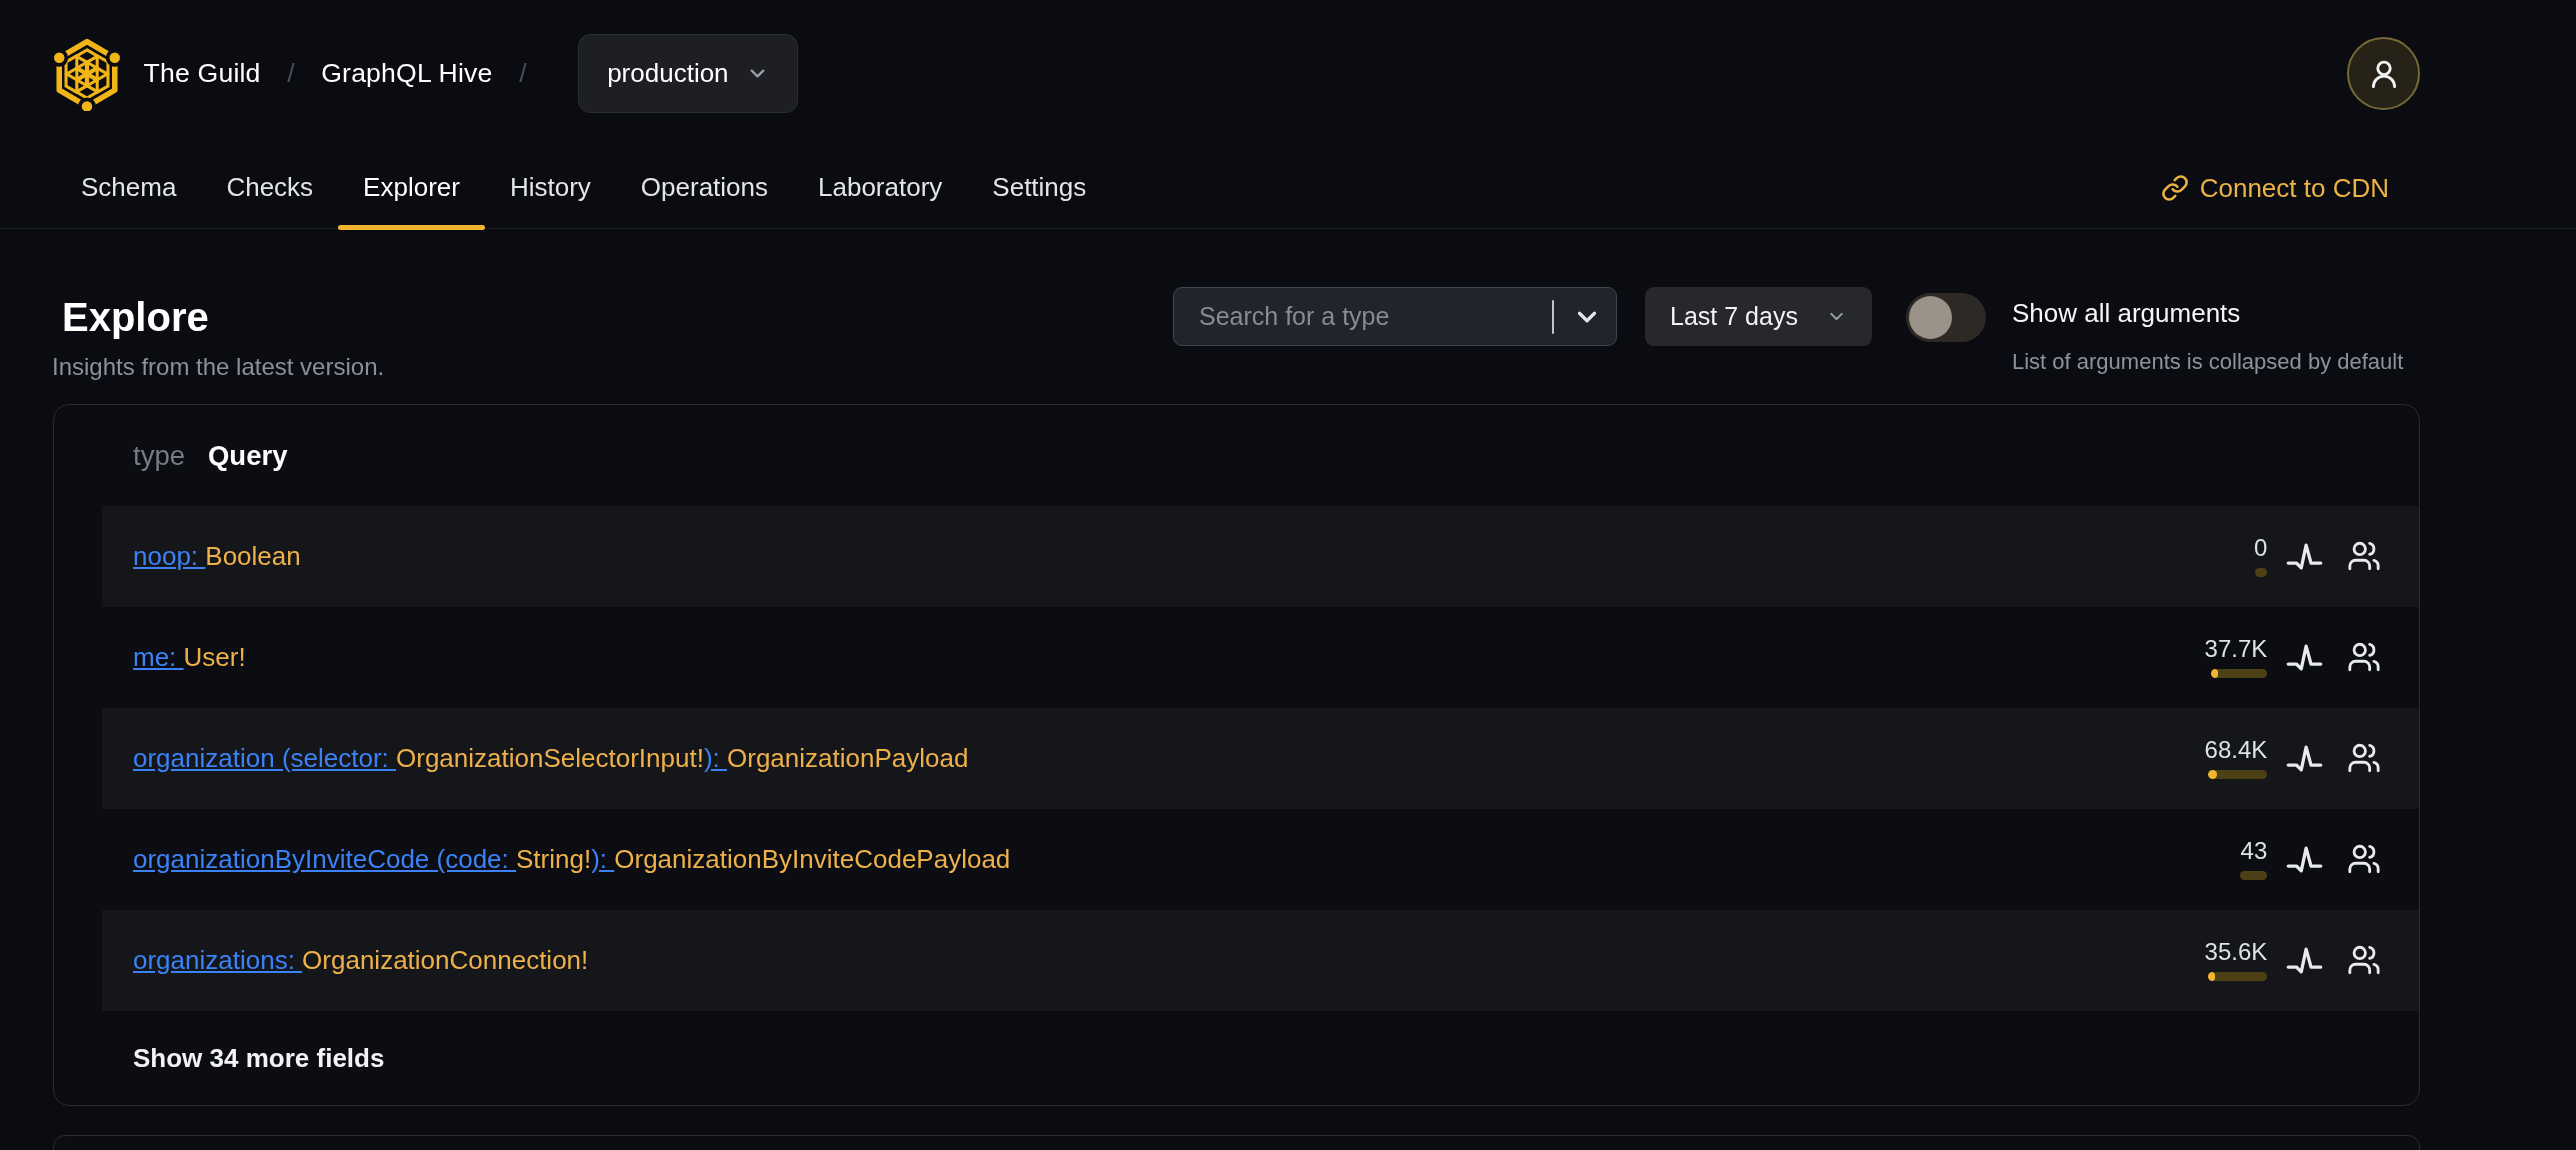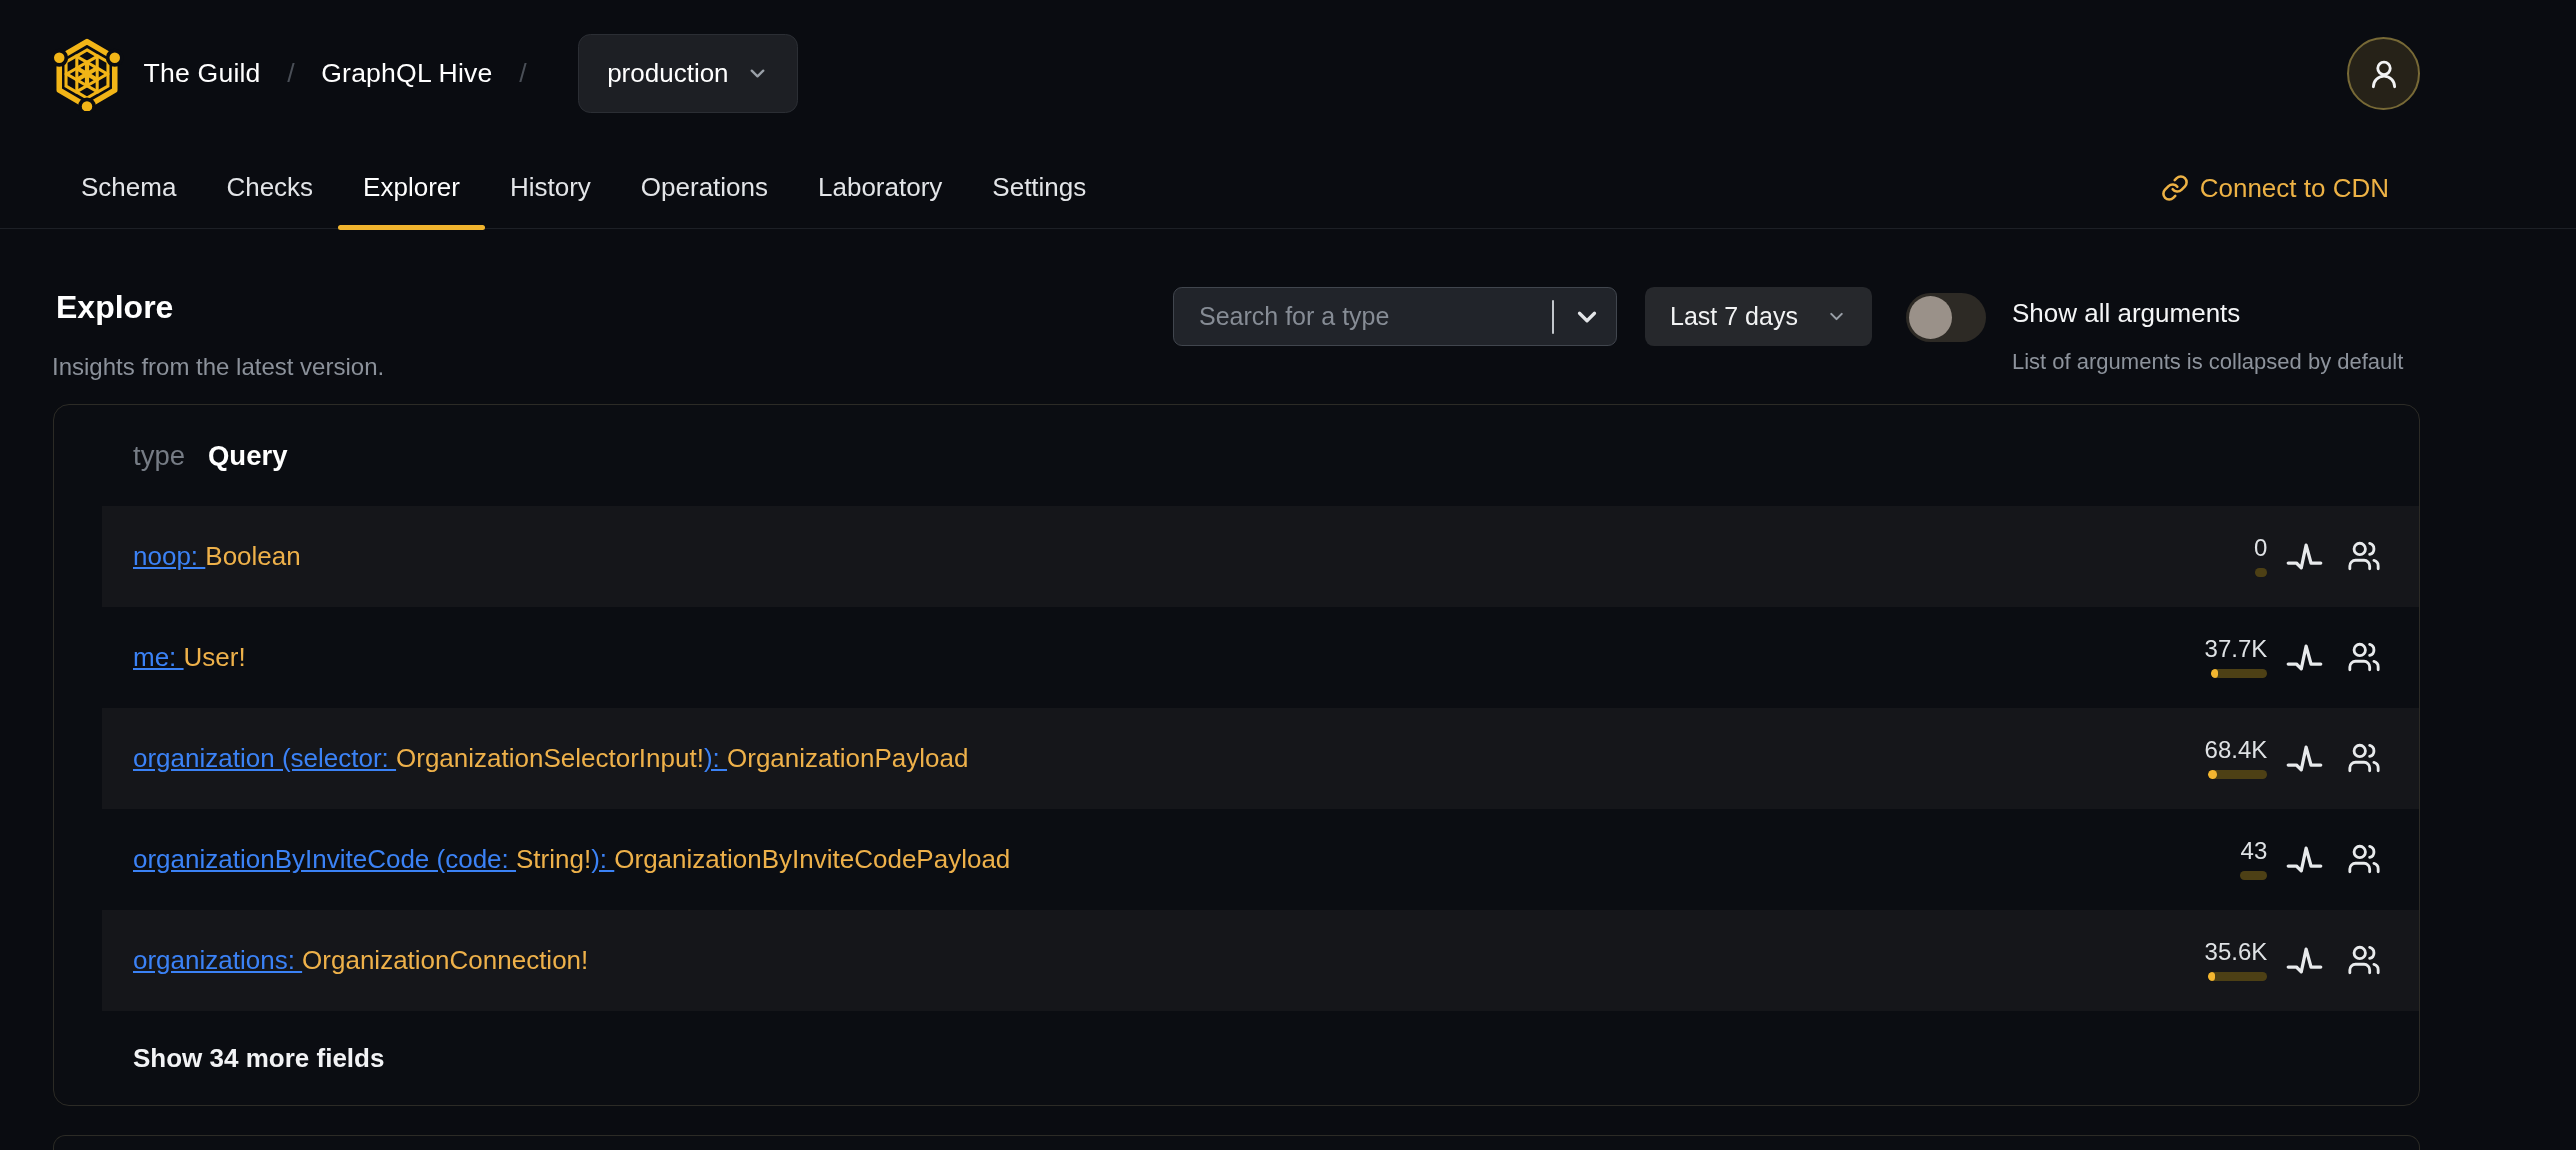--- a/index.html
+++ b/index.html
@@ -25,21 +25,21 @@
   .tabbar{position:absolute;left:0;top:147px;width:100%;height:82px;border-bottom:1.8px solid #1d2026;
     display:flex;align-items:center;padding-left:56px;box-sizing:border-box;}
   .tab{position:relative;background:none;border:none;color:#e3e5e8;font-size:26px;padding:0 25px;height:82px;
     font-family:inherit;cursor:pointer;display:flex;align-items:center;}
   .tab.active{color:#ffffff;}
   .tab.active::after{content:"";position:absolute;left:0;right:0;bottom:-1.8px;height:5.3px;background:#f0b42e;border-radius:2.7px;}
   .cdn-link{position:absolute;right:187px;top:147px;height:82px;display:flex;align-items:center;gap:11px;
     color:#edb245;font-size:26px;cursor:pointer;}
   .cdn-link svg{width:28px;height:28px;stroke:#edb245;fill:none;stroke-width:2.2;stroke-linecap:round;stroke-linejoin:round;}
   
-  .page-title{position:absolute;left:52px;top:285px;font-size:32px;font-weight:700;color:#fff;margin:4px;}
+  .page-title{position:absolute;left:52px;top:285px;font-size:40px;font-weight:700;color:#fff;margin:10px;}
   .page-sub{position:absolute;left:52px;top:353px;font-size:24px;color:#8b919a;margin:0;}
   .search-box{position:absolute;left:1173px;top:287px;width:444px;height:59px;box-sizing:border-box;
     background:#21242a;border:1.3px solid #41464e;border-radius:8.9px;display:flex;align-items:center;}
   .search-box input{flex:1;background:transparent;border:none;outline:none;color:#d9dce0;font-size:25px;
     font-family:inherit;padding:0 0 0 25px;min-width:0;}
   .search-box input::placeholder{color:#868c95;}
   .search-sep{width:2.2px;height:34px;background:#c2c6cb;border-radius:1.8px;margin:0 17.7px 0 5.3px;}
   .search-chev{width:30px;height:30px;margin-right:14px;stroke:#e3e5e8;fill:none;stroke-width:2.6;stroke-linecap:round;stroke-linejoin:round;cursor:pointer;}
   .period-btn{position:absolute;left:1645px;top:287px;width:227px;height:59px;background:#26282c;border:none;border-radius:8.9px;
     color:#f2f3f4;font-size:25px;font-family:inherit;display:flex;align-items:center;justify-content:center;gap:28px;cursor:pointer;}

